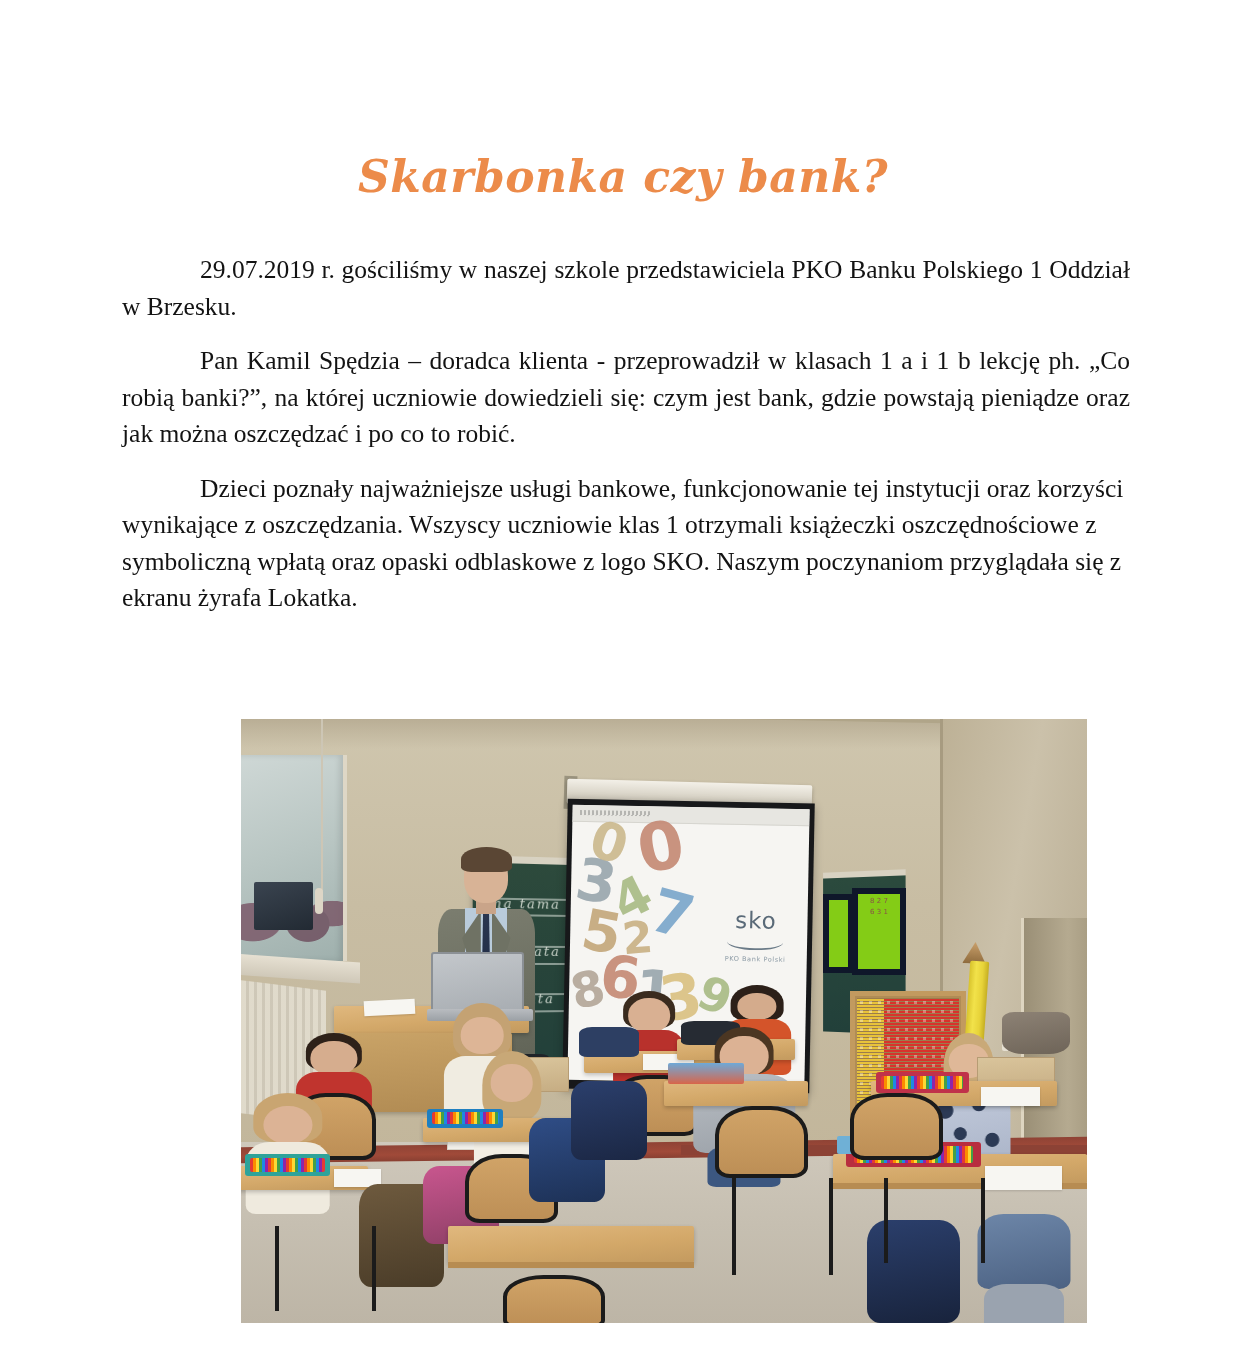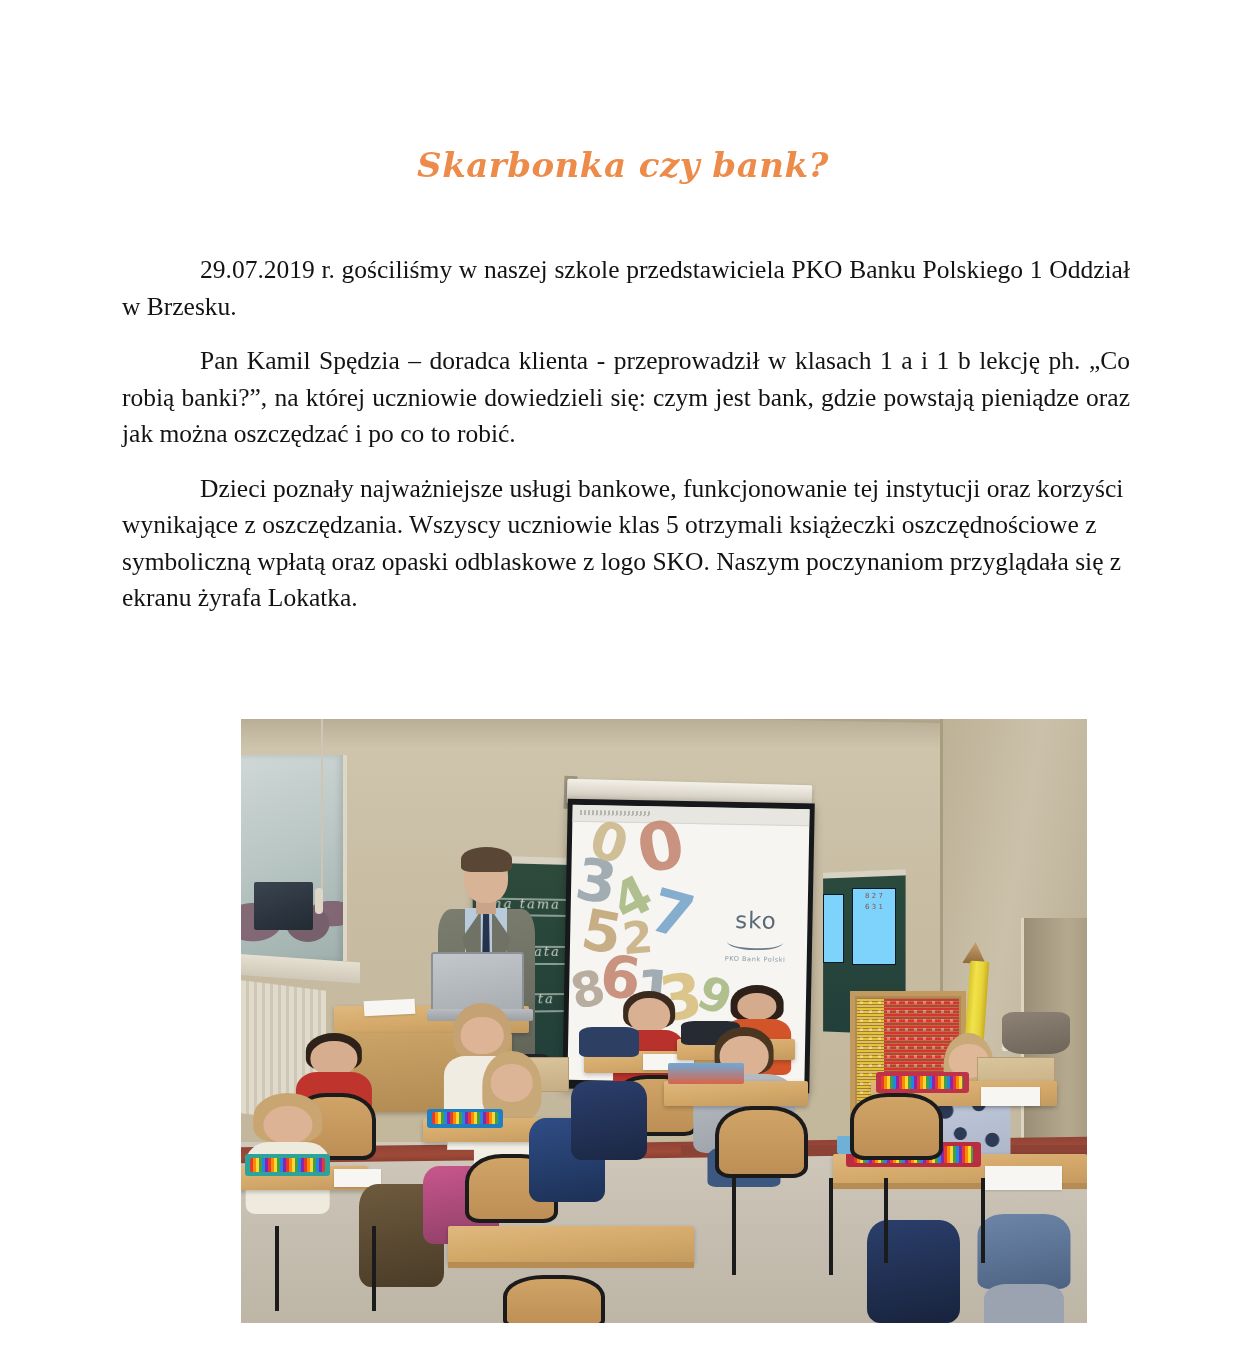--- a/index.html
+++ b/index.html
@@ -25,21 +25,21 @@
   
   .doc-title {
     position: absolute;
     left: 0;
     right: 0;
     top: 123px;
     text-align: center;
     font-family: "DejaVu Serif", "Liberation Serif", serif;
     font-style: italic;
     font-weight: bold;
-    font-size: 34px;
+    font-size: 44px;
     letter-spacing: 0.5px;
     color: #ec8b4a;
     line-height: 1.15;
     white-space: nowrap;
   }
 
   
   .body-text {
     position: absolute;
     left: 122px;
@@ -301,22 +301,22 @@
     background: linear-gradient(180deg, #2b4a3d 0%, #22403a 100%);
     transform: perspective(500px) rotateY(-14deg);
   }
   .poster-board-top {
     position: absolute;
     left: 0; top: -5px; width: 100%; height: 6px;
     background: #d8d2c2;
   }
   .poster-card {
     position: absolute;
-    background: #7dd3fc;
-    border: 1px solid #0f172a;
+    background: #84cc16;
+    border: 6px solid #0f172a;
   }
   .poster-card.small {
     font-family: "DejaVu Sans", sans-serif;
     font-size: 7px;
     color: #8a5247;
     text-align: center;
     line-height: 1.5;
     padding-top: 2px;
   }
 
@@ -542,21 +542,21 @@
 </head>
 <body>
 
 <div class="page">
 
   <h1 class="doc-title">Skarbonka czy bank?</h1>
 
   <div class="body-text">
     <p class="para">29.07.2019 r. gościliśmy w naszej szkole przedstawiciela PKO Banku Polskiego 1 Oddział w Brzesku.</p>
     <p class="para">Pan Kamil Spędzia – doradca klienta -  przeprowadził w klasach 1 a i 1 b lekcję ph.  „Co robią banki?”, na której uczniowie dowiedzieli się: czym jest bank, gdzie powstają pieniądze oraz jak można oszczędzać i po co to robić.</p>
-    <p class="para">Dzieci poznały najważniejsze usługi bankowe, funkcjonowanie tej instytucji oraz korzyści wynikające z oszczędzania. Wszyscy uczniowie klas 5 otrzymali  książeczki oszczędnościowe z symboliczną wpłatą oraz opaski odblaskowe z logo SKO. Naszym poczynaniom przyglądała się z ekranu żyrafa Lokatka.</p>
+    <p class="para">Dzieci poznały najważniejsze usługi bankowe, funkcjonowanie tej instytucji oraz korzyści wynikające z oszczędzania. Wszyscy uczniowie klas 1 otrzymali  książeczki oszczędnościowe z symboliczną wpłatą oraz opaski odblaskowe z logo SKO. Naszym poczynaniom przyglądała się z ekranu żyrafa Lokatka.</p>
   </div>
 
   <figure class="photo-figure">
     <div class="photo">
 
       <div class="wall-back"></div>
       <div class="wall-top-shadow"></div>
       <div class="ceiling-line"></div>
       <div class="wall-right"></div>
       <div class="wall-right-edge"></div>

